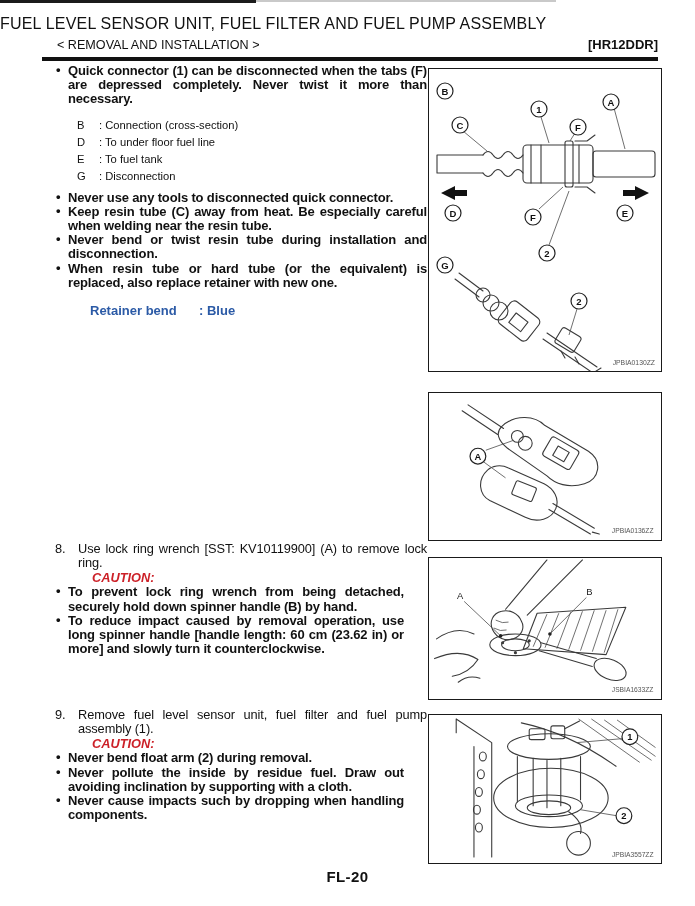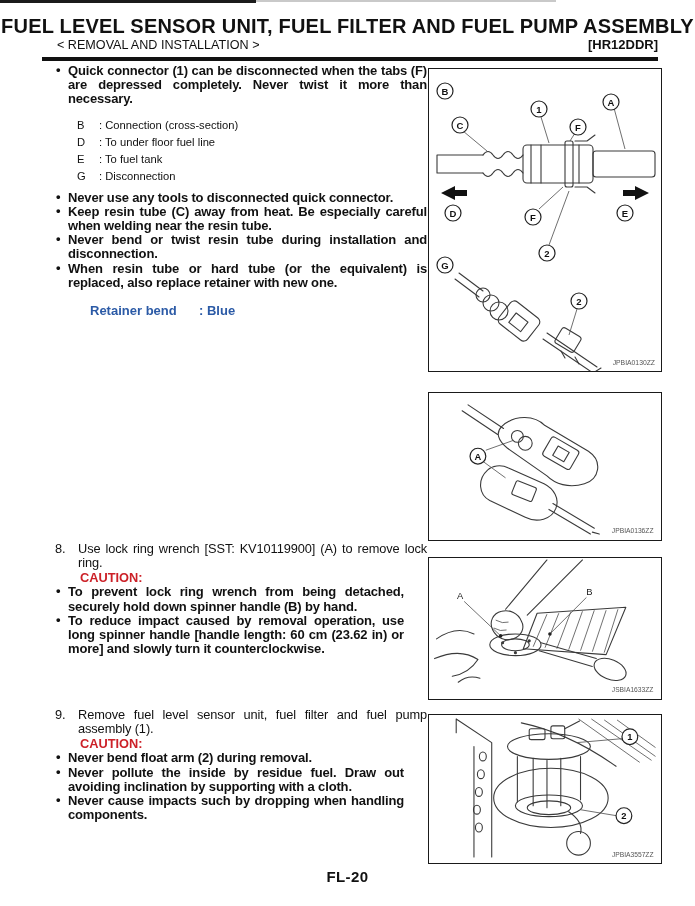--- a/index.html
+++ b/index.html
@@ -3,22 +3,22 @@
 <meta charset="utf-8">
 <style>
   html,body{margin:0;padding:0;}
   body{
     width:695px;height:906px;position:relative;background:#ffffff;
     font-family:"Liberation Sans", sans-serif;color:#111;overflow:hidden;
   }
   .artifact-top-dark{position:absolute;left:0;top:0;width:256px;height:3px;background:#1b1b1b;}
   .artifact-top-light{position:absolute;left:256px;top:0;width:300px;height:2px;background:#c9c9c9;}
 
-  .hdr-title{position:absolute;left:0;top:15px;width:100%;text-align:center;
-    font-size:20px;font-weight:bold;letter-spacing:0.2px;}
+  .hdr-title{position:absolute;left:0;top:15px;width:100%;
+    font-size:16px;font-weight:normal;letter-spacing:0.2px;}
   .hdr-section{position:absolute;left:57px;top:38px;font-size:12.6px;}
   .hdr-engine{position:absolute;right:37px;top:37px;font-size:13px;font-weight:bold;}
   .hdr-rule{position:absolute;left:42px;top:57px;width:616px;height:3.5px;background:#111;}
 
   .leftcol{position:absolute;left:55px;top:0;width:372px;}
   .grp{position:absolute;left:0;width:372px;}
   .grp1{top:64px;}
   .grp8{top:542px;}
   .grp9{top:708px;}
 
@@ -31,21 +31,21 @@
   .leg-row{display:flex;}
   .leg-key{width:22px;}
 
   .spec{margin:13px 0 0 35px;display:flex;font-size:13px;font-weight:bold;color:#2b5aa6;}
   .spec-label{width:109px;}
 
   .cover{margin-top:23px;}
 
   .step-head{display:grid;grid-template-columns:23px 1fr;font-size:12.8px;line-height:14.2px;}
   .step-text{text-align:justify;letter-spacing:-0.1px;}
-  .caution{margin-left:25px;color:#cc2128;font-weight:bold;font-size:12.8px;line-height:15px;}
+  .caution{margin-left:37px;color:#cc2128;font-weight:bold;font-size:12.8px;line-height:15px;font-style:italic;}
   .cb{margin-left:23px;width:349px;}
 
   .fig{position:absolute;left:428px;width:234px;border:1.4px solid #1a1a1a;
     background:#fff;box-sizing:border-box;}
   .fig svg{display:block;width:100%;height:100%;}
   .fig1{top:68px;height:304px;}
   .fig2{top:392px;height:149px;}
   .fig3{top:557px;height:143px;}
   .fig4{top:714px;height:150px;}
   .lineart{stroke:#3a3a3a;stroke-width:1.1;fill:none;stroke-linecap:round;stroke-linejoin:round;}

